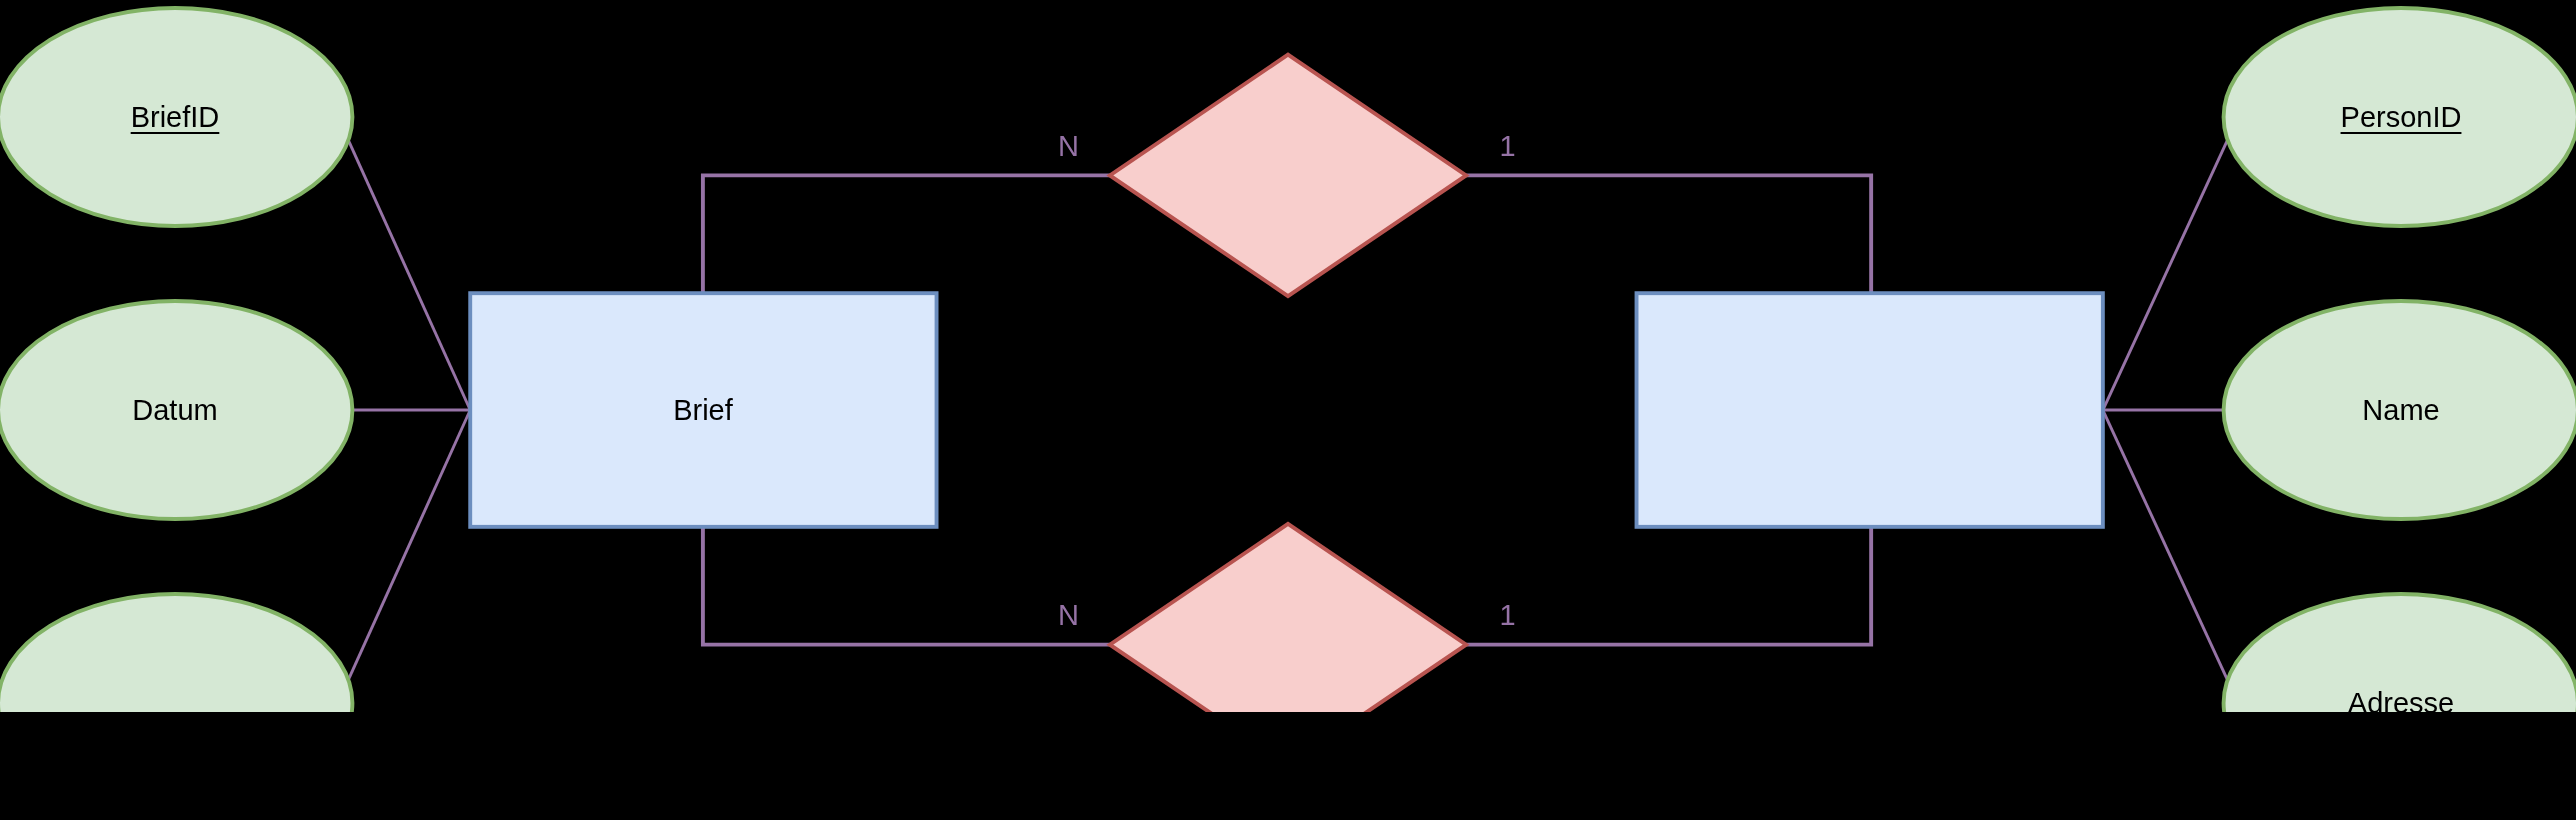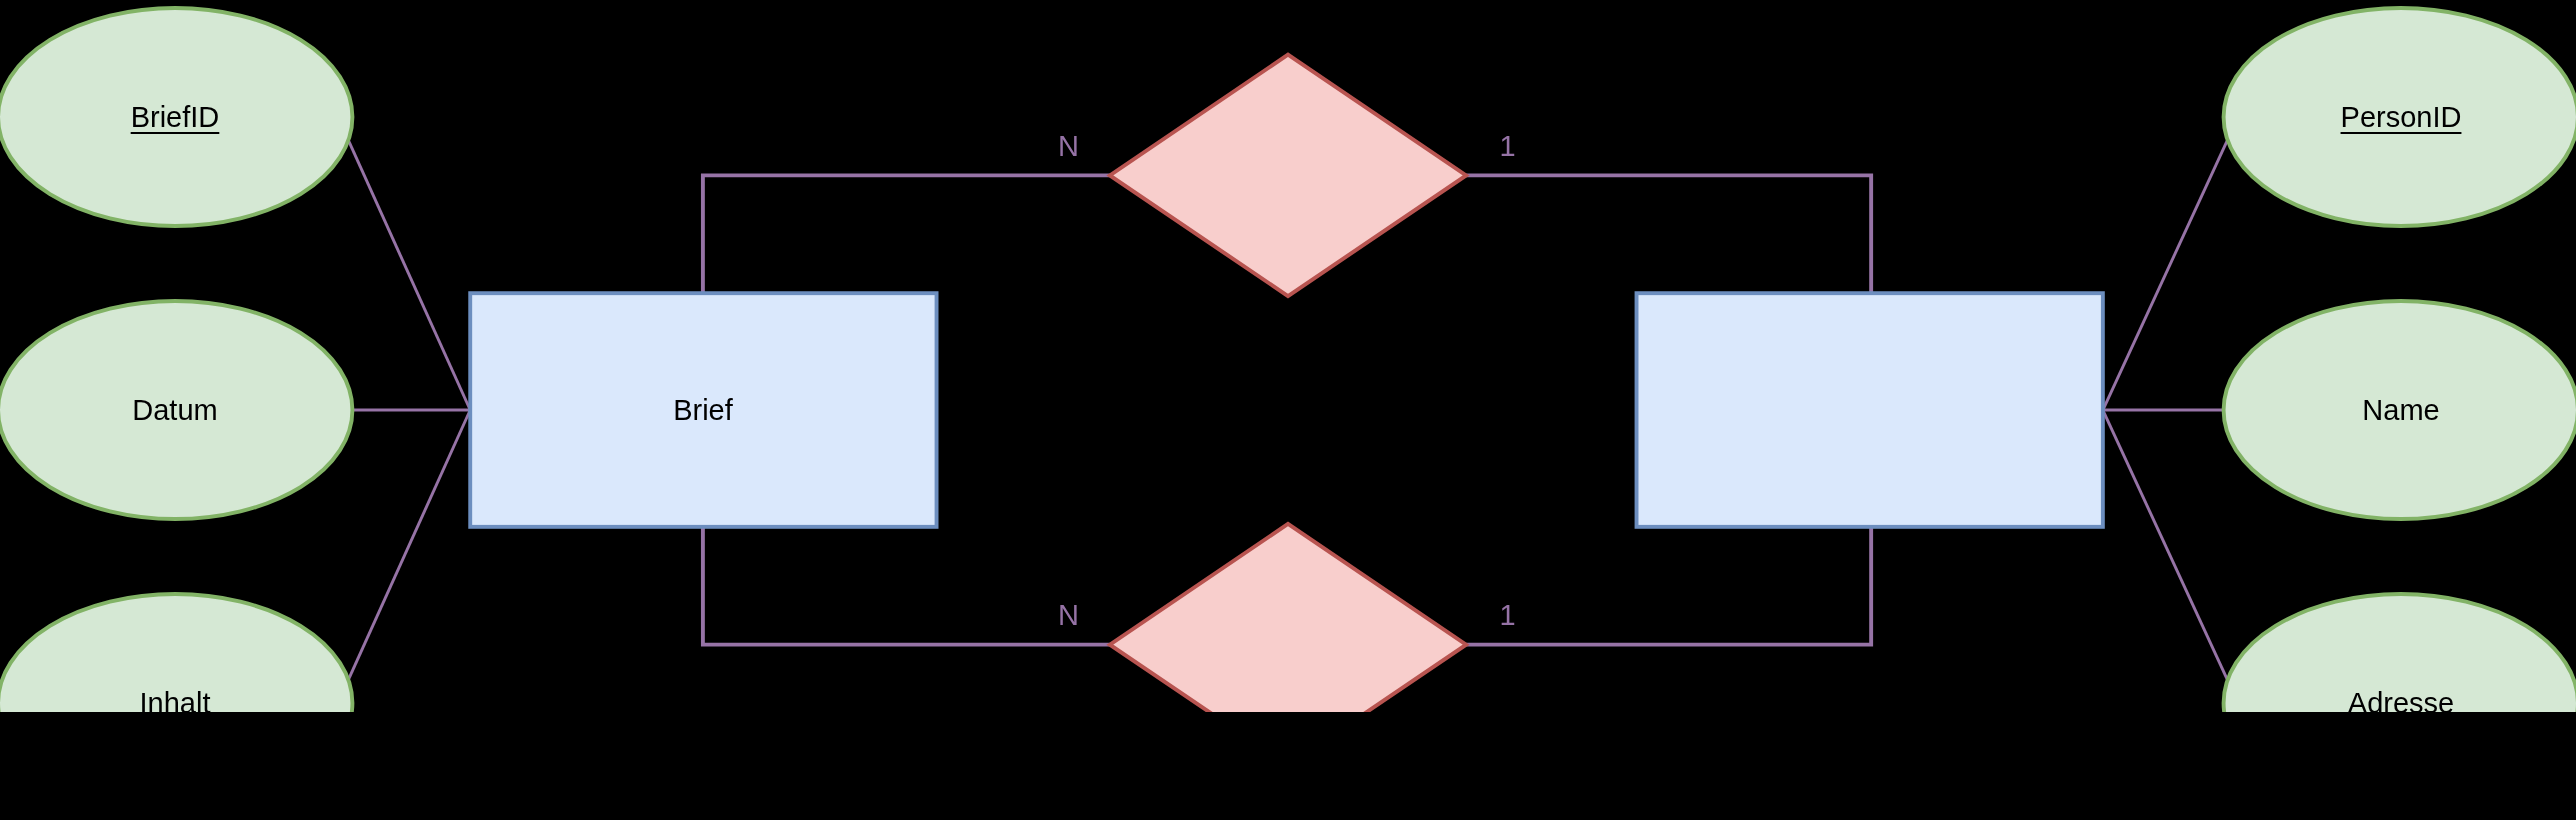--- a/index.html
+++ b/index.html
@@ -93,21 +93,20 @@
     <g>
       <polygon points="1323,56 1506,180 1323,304 1140,180" fill="#f8cecc" stroke="#b85450" stroke-width="4"></polygon>
       <polygon points="1323,538 1506,662 1323,786 1140,662" fill="#f8cecc" stroke="#b85450" stroke-width="4"></polygon>
     </g>
   </svg>
 
   <div class="node-label pk" style="left:0px; top:78px; width:350px; height:78px;">BriefID</div>
 
   <div class="node-label" style="left:0px; top:371px; width:350px; height:78px;">Datum</div>
 
-  <div class="node-label" style="left:0px; top:664px; width:350px; height:78px;">Inhalt</div>
 
   <div class="node-label pk" style="left:2226px; top:78px; width:350px; height:78px;">PersonID</div>
 
   <div class="node-label" style="left:2226px; top:371px; width:350px; height:78px;">Name</div>
 
   <div class="node-label" style="left:2226px; top:664px; width:350px; height:78px;">Adresse</div>
 
   <div class="node-label" style="left:470px; top:371px; width:466px; height:78px;">Brief</div>
 
 

